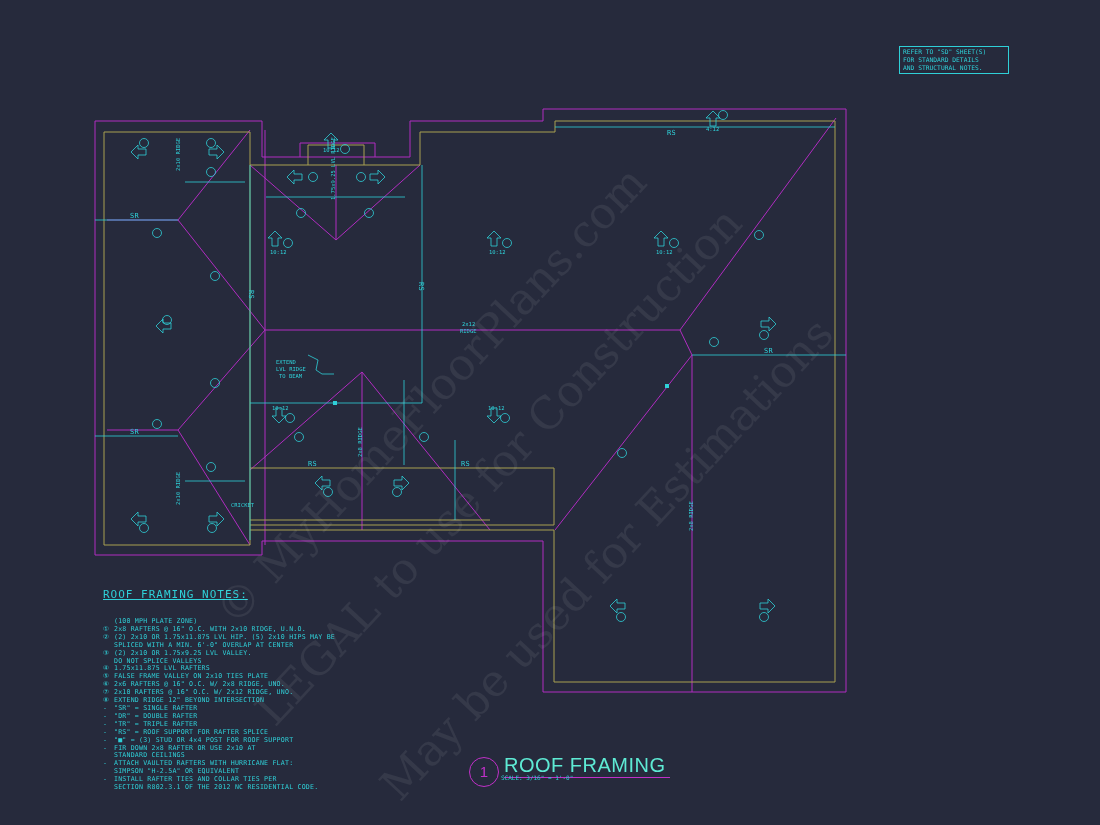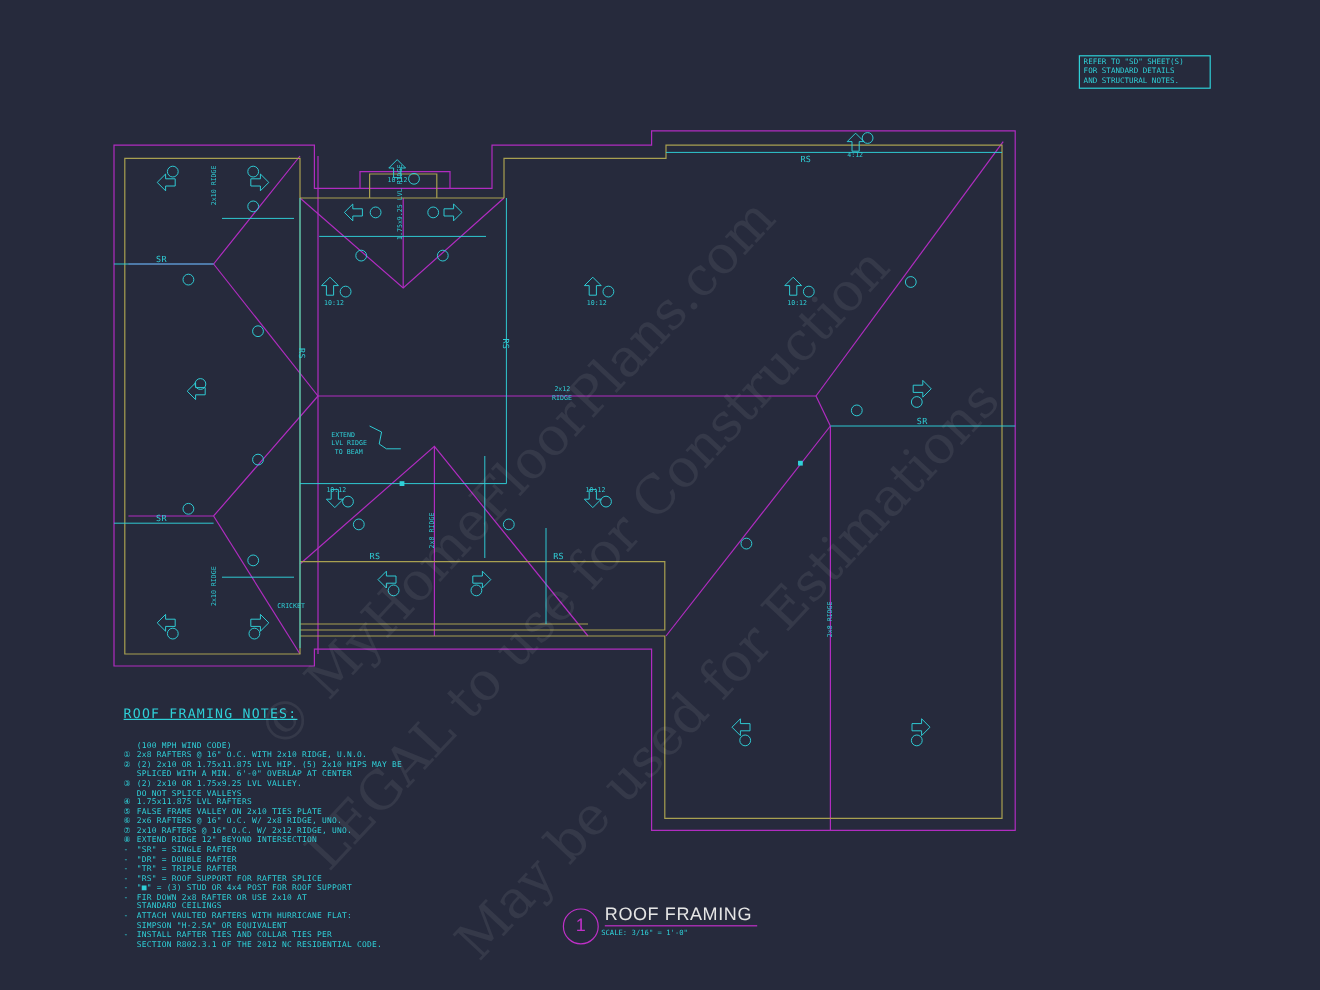--- a/index.html
+++ b/index.html
@@ -12,21 +12,21 @@
   .notes { position:absolute; left:103px; top:589px; width:260px; color:#2fd0d8;
            font-family:"DejaVu Sans Mono", monospace; font-size:6.6px; line-height:7.9px; letter-spacing:0.2px; }
   .notes .hdr { font-size:11px; text-decoration:underline; letter-spacing:1px; margin-bottom:18px; line-height:11px; }
   .notes .row { display:flex; white-space:nowrap; }
   .notes .mk { width:11px; flex:none; }
   .refbox { position:absolute; left:899px; top:46px; width:102px; border:1px solid #2fd0d8;
             color:#2fd0d8; font-family:"DejaVu Sans Mono", monospace; font-size:6.3px; line-height:8px; padding:1px 3px; }
   .title { position:absolute; left:469px; top:757px; }
   .title .circ { position:absolute; left:0; top:0; width:28px; height:28px; border:1px solid #c030c8; border-radius:50%;
                  color:#c030c8; font-size:15px; text-align:center; line-height:28px; }
-  .title .name { position:absolute; left:35px; top:-3px; color:#e5e5e5; font-size:15px; white-space:nowrap; letter-spacing:0.5px;
+  .title .name { position:absolute; left:35px; top:-3px; color:#5eead4; font-size:20px; white-space:nowrap; letter-spacing:0.5px;
                  border-bottom:1px solid #c030c8; padding-right:4px; }
   .title .scale { position:absolute; left:32px; top:17px; color:#2fd0d8; font-family:"DejaVu Sans Mono", monospace; font-size:6px; white-space:nowrap; }
   .wm { position:absolute; font-family:"DejaVu Serif", serif; color:rgba(255,255,255,0.07); white-space:nowrap; transform-origin:left top; }
 </style>
 </head>
 <body>
 
 <svg width="1100" height="825" viewBox="0 0 1100 825">
   <defs>
     <g id="arrowUp">
@@ -179,21 +179,21 @@
 </svg>
 
 <div class="refbox">
   <div>REFER TO "SD" SHEET(S)</div>
   <div>FOR STANDARD DETAILS</div>
   <div>AND STRUCTURAL NOTES.</div>
 </div>
 
 <div class="notes">
   <div class="hdr">ROOF FRAMING NOTES:</div>
-  <div style="padding-left:11px">(100 MPH WIND CODE)</div>
+  <div style="padding-left:11px">(100 MPH PLATE ZONE)</div>
   <div id="note-list">
       <div class="row">
         <span class="mk">①</span>
         <span>2x8 RAFTERS @ 16" O.C. WITH 2x10 RIDGE, U.N.O.</span>
       </div>
       <div class="row">
         <span class="mk">②</span>
         <span>(2) 2x10 OR 1.75x11.875 LVL HIP. (5) 2x10 HIPS MAY BE</span>
       </div>
       <div class="row">

